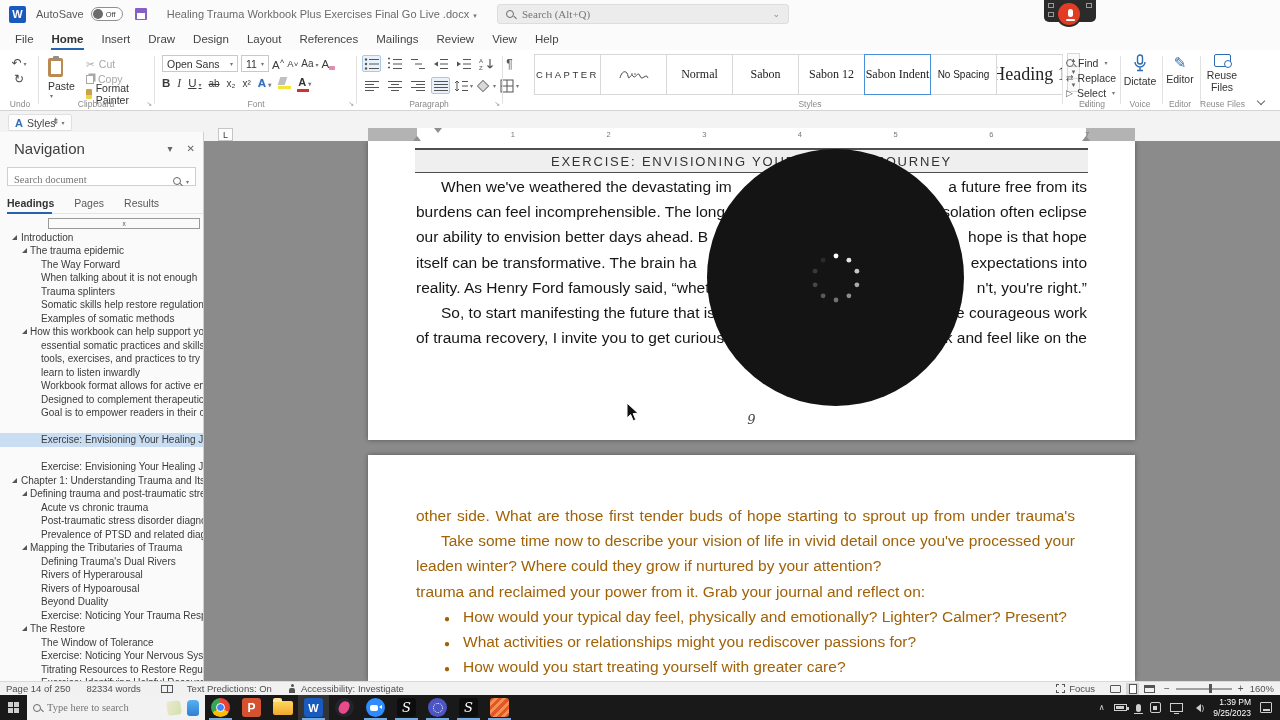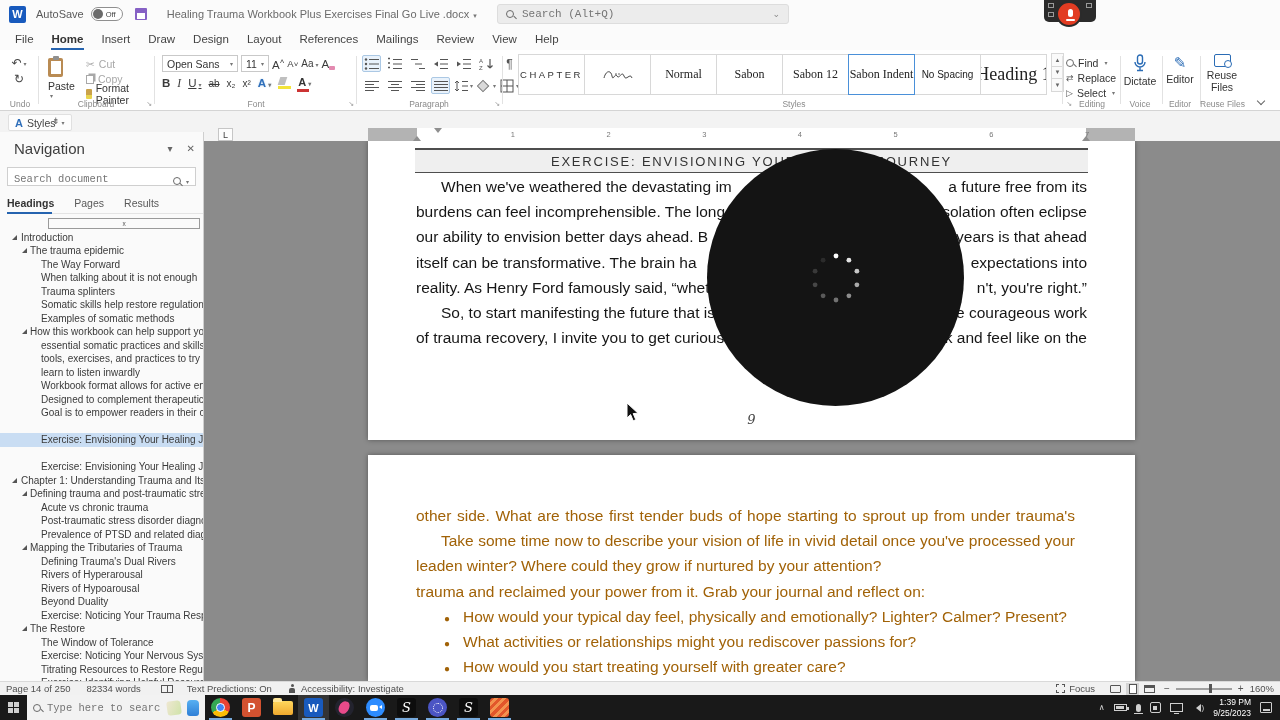--- a/index.html
+++ b/index.html
@@ -1,18 +1,18 @@
 <!DOCTYPE html>
 <html><head>
 <meta charset="utf-8">
 <style>
 *{box-sizing:border-box;margin:0;padding:0}
 html,body{width:1280px;height:720px;overflow:hidden}
 body{position:relative;font-family:"Liberation Sans",sans-serif;background:#8b8b8b;font-size:11px;color:#333}
-input{font-family:Liberation Mono, monospace;border:none;background:transparent;outline:none}
+input{font-family:Liberation Serif, serif;border:none;background:transparent;outline:none}
 
 
 #titlebar{position:absolute;top:0;left:0;right:0;height:28px;background:#fbfbfb;display:flex;align-items:center;z-index:30}
 .wicon{width:17px;height:17px;background:#185abd;border-radius:2px;margin:0 10px 0 9px;display:flex;align-items:center;justify-content:center}
 .wicon::before{content:"W";color:#fff;font-weight:bold;font-size:11px}
 .as-label{font-size:11px;color:#5a5a5a}
 .toggle{width:32px;height:14px;border-radius:8px;background:#fff;border:1px solid #8f8f8f;display:flex;align-items:center;margin-left:7px;padding:1px 3px 1px 1px}
 .knob{width:10px;height:10px;border-radius:50%;background:#6b6b6b}
 .toggle-off{font-size:7.5px;color:#444;margin-left:3px}
 .save-ic{width:12px;height:12px;margin-left:12px;background:#8661c5;border-radius:1px;position:relative}
@@ -457,21 +457,21 @@
             <path d="M7,1v12M1,7h12" stroke="#555"></path>
           </svg>
           <span class="car">▾</span>
         </span>
     </div>
     <div class="glabel">Paragraph</div>
     <div class="launch">↘</div>
   </div>
   <div class="sep" style="left:502px"></div>
 
-  <div class="grp" id="g-styles" style="left:516px;width:556px">
+  <div class="grp" id="g-styles" style="left:532px;width:556px">
     <div class="cells">
 
         <div class="scell kind-chapter">
           <span class="slabel">CHAPTER</span>
 
         </div>
 
         <div class="scell kind-ornament">
           <span class="slabel"></span>
           <svg class="orn" width="32" height="12" viewBox="0 0 32 12">
@@ -805,21 +805,21 @@
         <span class="dr">a future free from its</span>
       </div>
 
       <div class="dline">
         <span class="dl">burdens can feel incomprehensible. The long t</span>
         <span class="dr">solation often eclipse</span>
       </div>
 
       <div class="dline">
         <span class="dl">our ability to envision better days ahead. B</span>
-        <span class="dr">years is that ahead</span>
+        <span class="dr">hope is that hope</span>
       </div>
 
       <div class="dline">
         <span class="dl">itself can be transformative. The brain ha</span>
         <span class="dr">expectations into</span>
       </div>
 
       <div class="dline">
         <span class="dl">reality. As Henry Ford famously said, “wheth</span>
         <span class="dr">n't, you're right.”</span>

